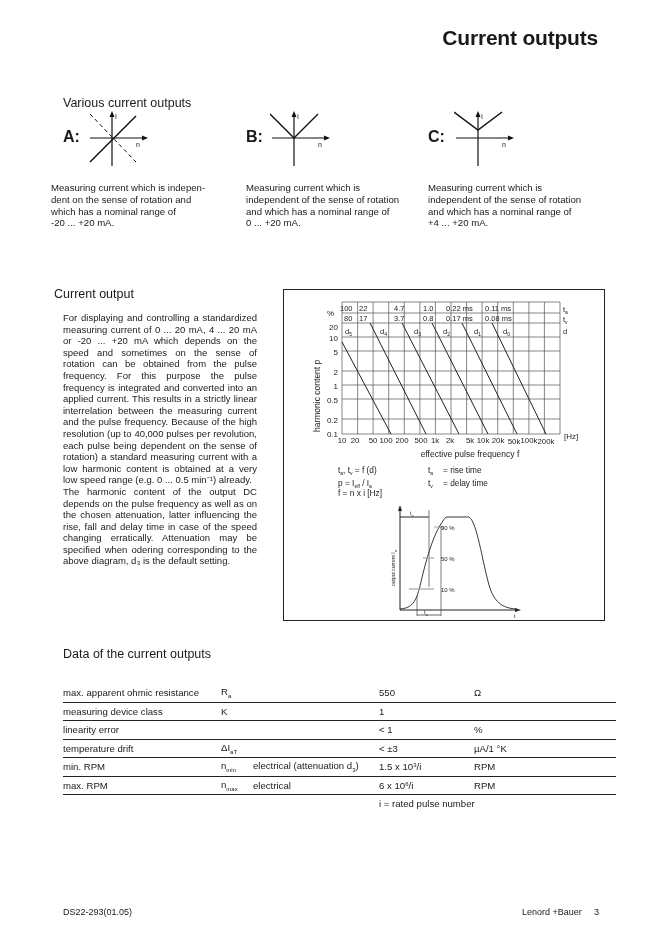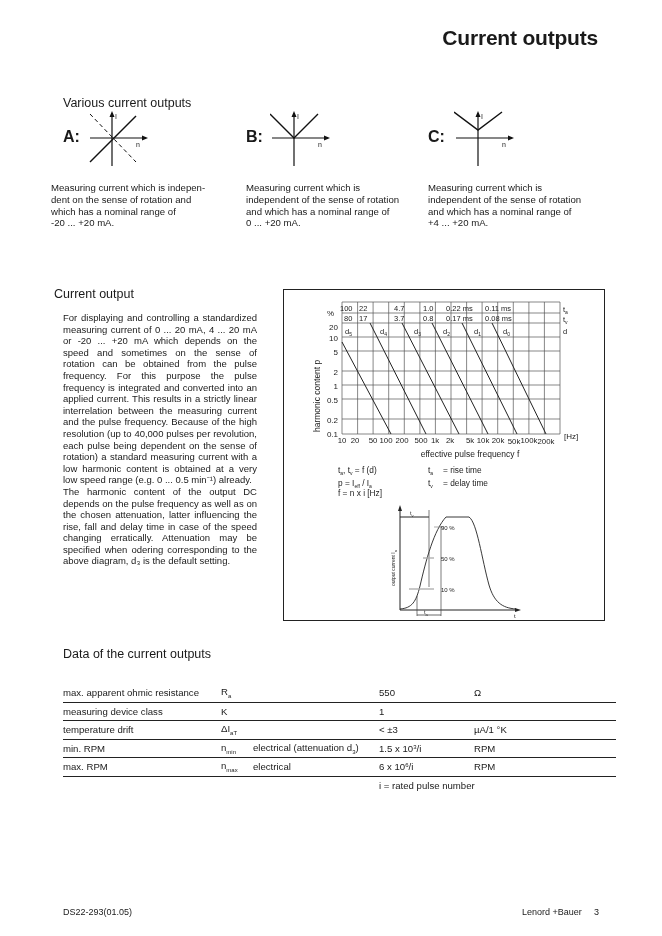--- a/index.html
+++ b/index.html
@@ -243,20 +243,27 @@
     <td>Ω</td>
   </tr>
   <tr>
     <td>measuring device class</td>
     <td><span>K</span></td>
     <td></td>
     <td>1</td>
     <td></td>
   </tr>
   <tr>
+    <td>linearity error</td>
+    <td></td>
+    <td></td>
+    <td>&lt; 1</td>
+    <td>%</td>
+  </tr>
+  <tr>
     <td>temperature drift</td>
     <td><span>ΔI</span><sub class="s">aT</sub></td>
     <td></td>
     <td>&lt; ±3</td>
     <td>µA/1 °K</td>
   </tr>
   <tr>
     <td>min. RPM</td>
     <td><span>n</span><sub class="s">min</sub></td>
     <td><span>electrical (attenuation d</span><sub class="s">3</sub><span>)</span></td>

